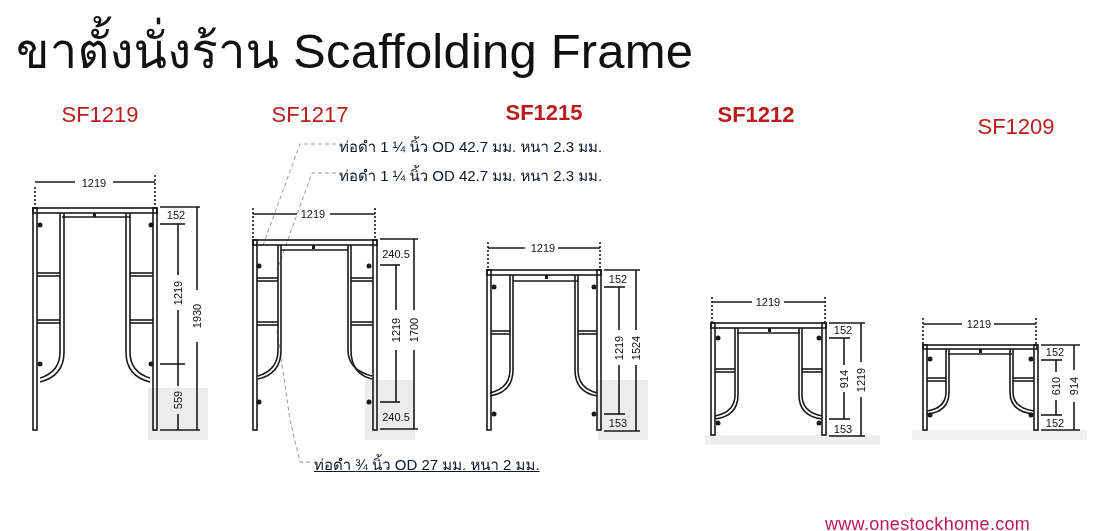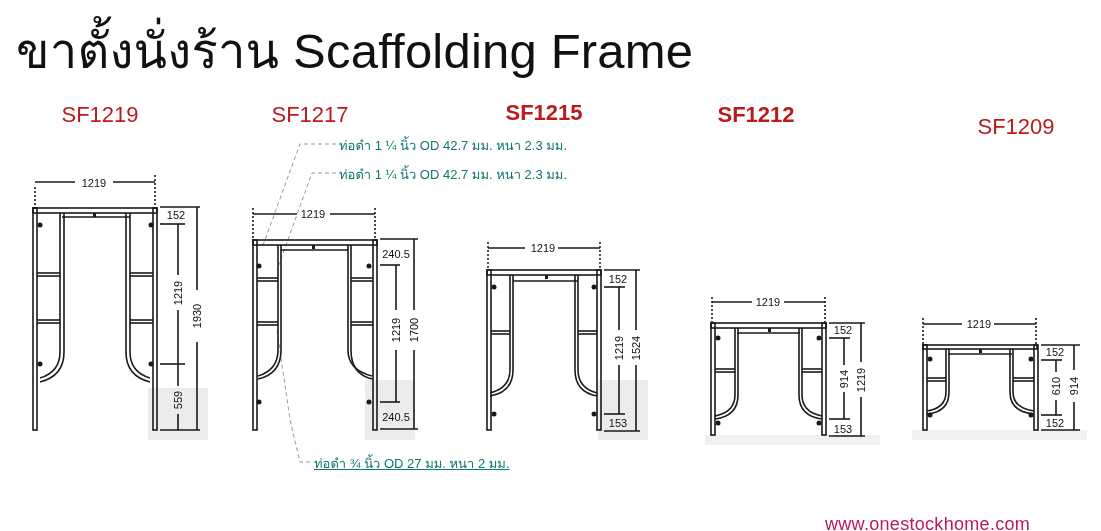--- a/index.html
+++ b/index.html
@@ -1,20 +1,20 @@
 <!DOCTYPE html>
 <html><head>
 <meta charset="utf-8">
 <style>
   * { margin: 0; padding: 0; box-sizing: border-box; }
   html, body { width: 1101px; height: 531px; background: #ffffff; overflow: hidden; }
   body { position: relative; font-family: "Liberation Sans", "DejaVu Sans", sans-serif; color: #111; }
   .title { position: absolute; left: 16px; top: 12px; font-size: 49px; font-weight: 400; letter-spacing: 0.2px; color: #111; white-space: nowrap; }
   .model-label { position: absolute; font-size: 22px; color: #b91c1c; white-space: nowrap; transform: translateX(-50%); }
-  .pipe-note { position: absolute; font-size: 13px; color: #0f766e; white-space: nowrap; }
+  .pipe-note { position: absolute; font-size: 15px; color: #0f172a; white-space: nowrap; }
   .website { position: absolute; left: 825px; top: 505px; font-size: 18px; color: #be185d; white-space: nowrap; letter-spacing: 0.3px; margin-top: 9px; }
   svg.frames { position: absolute; left: 0; top: 0; width: 1101px; height: 531px; }
   svg text { font-family: "Liberation Sans", "DejaVu Sans", sans-serif; fill: #111; }
 </style>
 </head>
 <body>
 
 <div class="title">ขาตั้งนั่งร้าน Scaffolding Frame</div>
 
 <div class="model-label" style="left:100px; top:102px;">SF1219</div>

